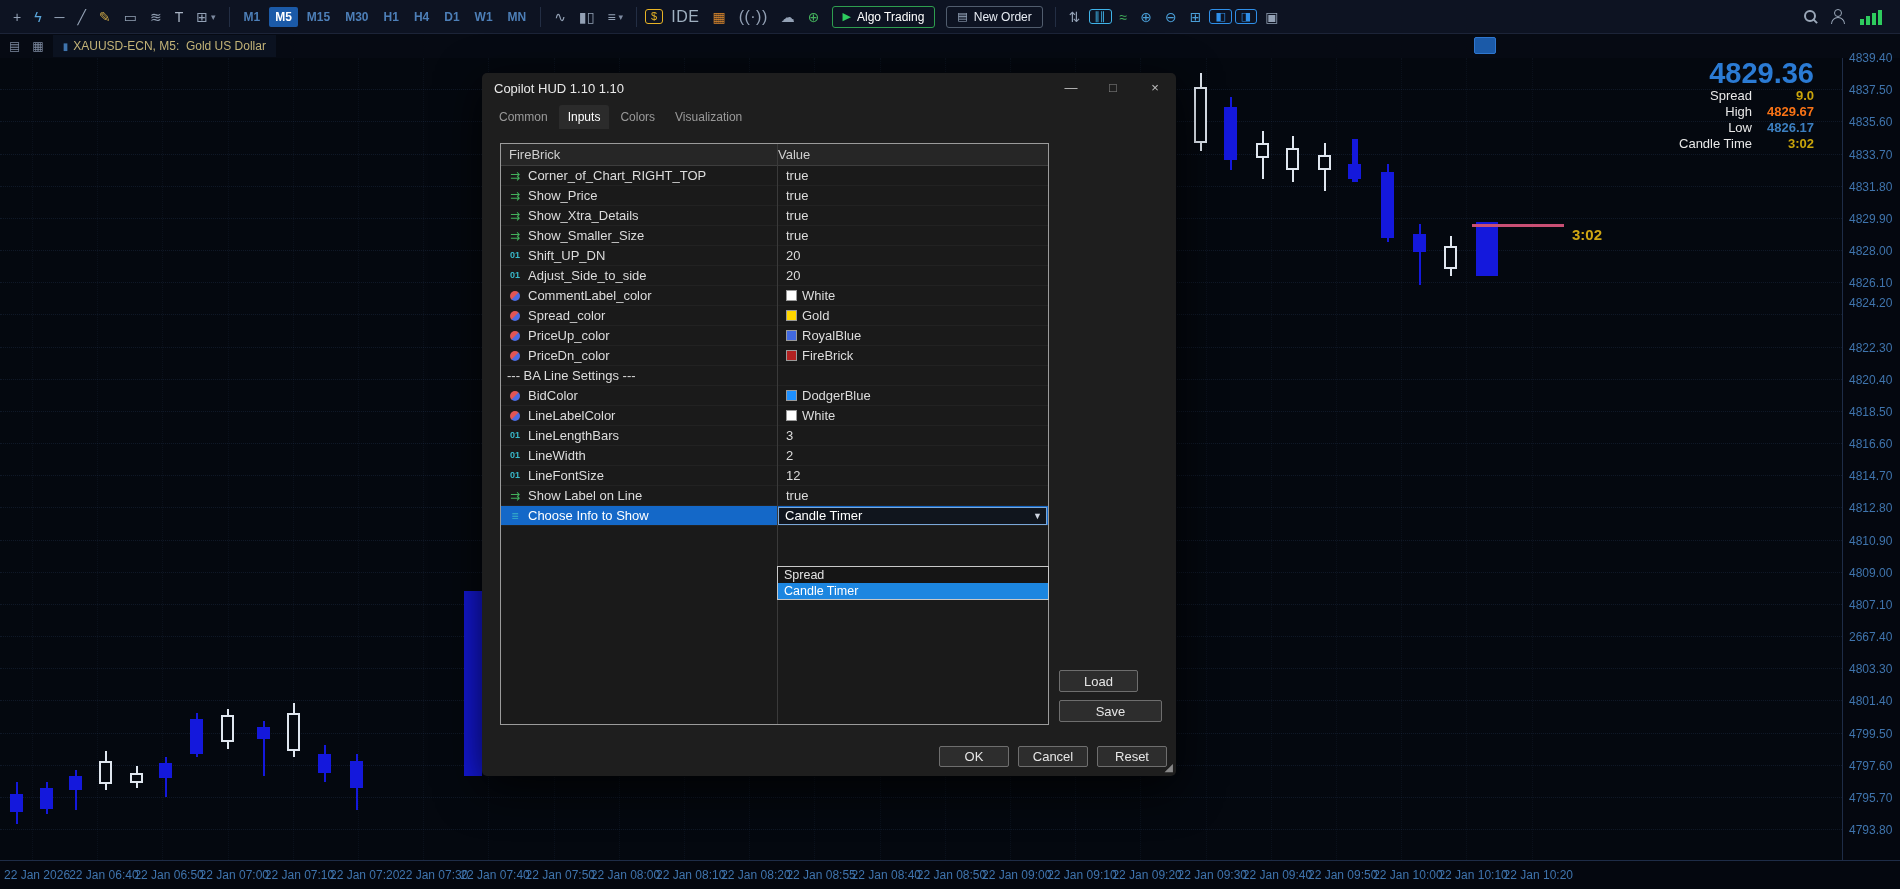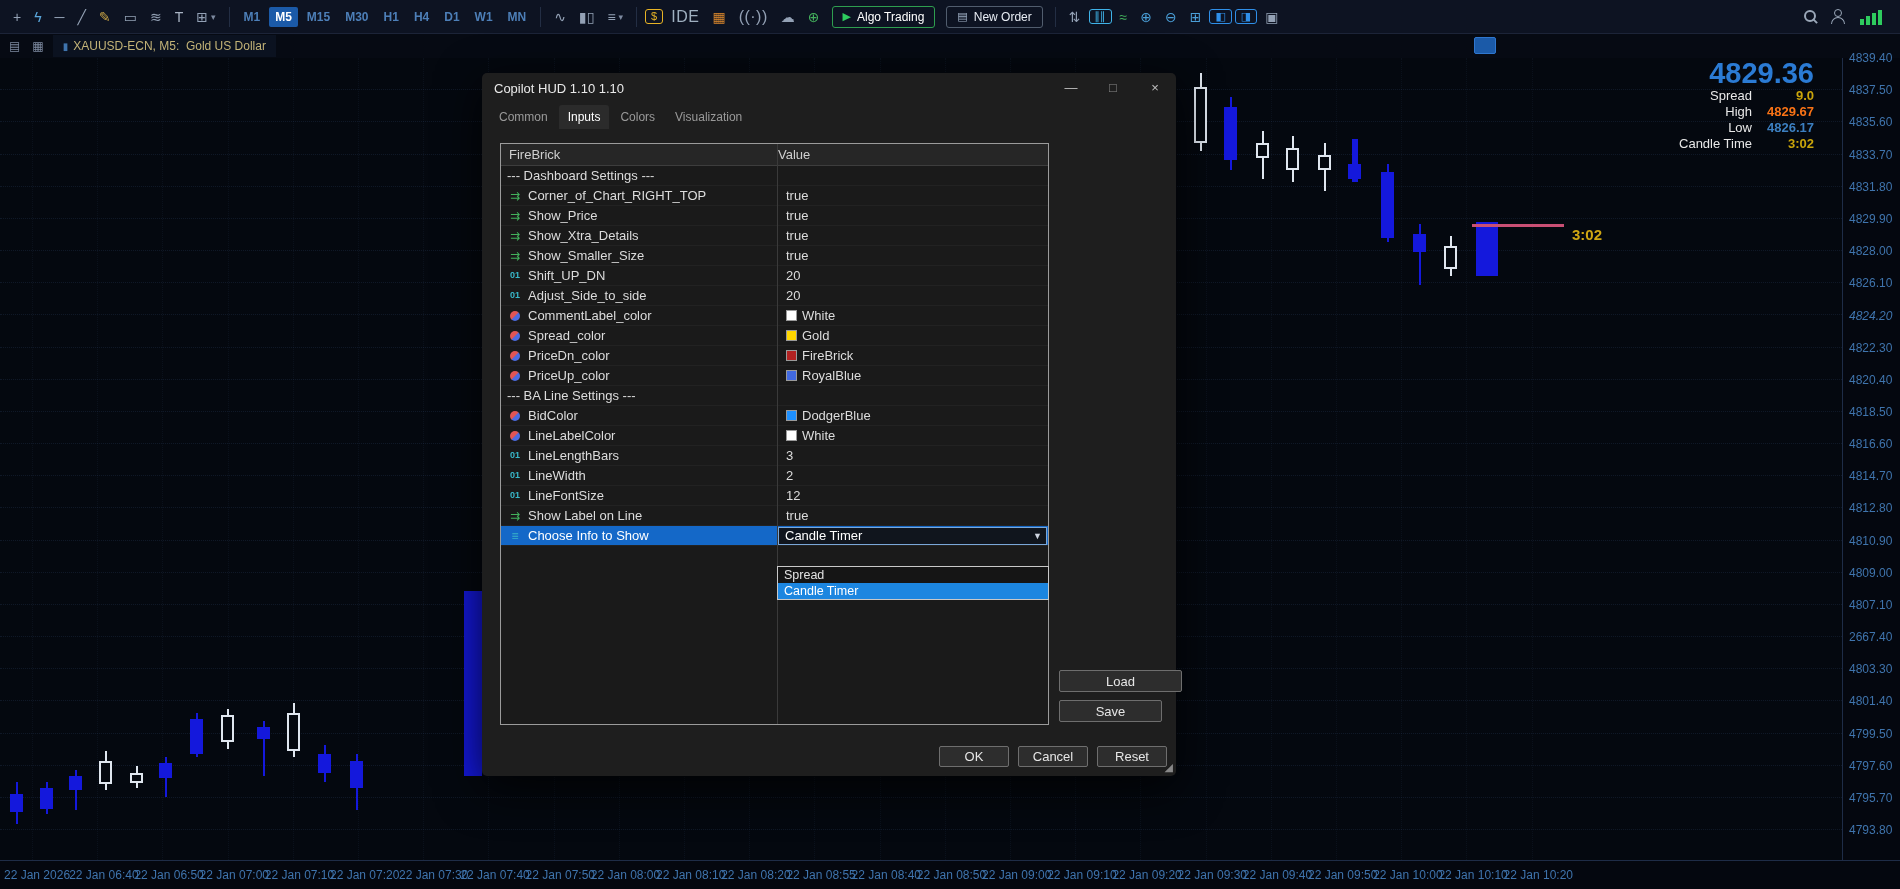--- a/index.html
+++ b/index.html
@@ -113,21 +113,21 @@
            display:flex; align-items:center; align-self:center; }
   .combo-text { padding-left:6px; flex:1; color:#fff; font-size:13px; }
   .combo-chevron { width:17px; text-align:center; color:#cfd6e2; font-size:9px; }
   .dropdown-list { position:absolute; left:276px; top:422px; width:272px;
                    background:#151515; border:1px solid #c8c8c8; z-index:6; }
   .dd-opt { height:16px; line-height:16px; padding-left:6px; font-size:12.5px; color:#e2e2e2; }
   .dd-opt.hl { background:#1c86e0; color:#ffffff; }
 
   .dlg-button { position:absolute; background:#2d2d2d; border:1px solid #6e6e6e; border-radius:2px;
                 color:#e6e6e6; font-size:13px; font-family:inherit; }
-  .btn-load   { left:577px; top:597px; width:123px; height:22px; }
+  .btn-load   { left:577px; top:597px; width:79px; height:22px; }
   .btn-save   { left:577px; top:627px; width:103px; height:22px; }
   .btn-ok     { left:457px; top:673px; width:70px; height:21px; }
   .btn-cancel { left:536px; top:673px; width:70px; height:21px; }
   .btn-reset  { left:615px; top:673px; width:70px; height:21px; }
   .resize-grip { position:absolute; right:3px; bottom:2px; color:#888; font-size:11px; }
 </style>
 </head>
 <body>
 
 <div class="toolbar">
@@ -384,21 +384,21 @@
 
 <div class="price-axis">
     <div class="pa-label" style="top: -7px;">4839.40</div>
     <div class="pa-label" style="top: 25.17px;">4837.50</div>
     <div class="pa-label" style="top: 57.34px;">4835.60</div>
     <div class="pa-label" style="top: 89.51px;">4833.70</div>
     <div class="pa-label" style="top: 121.68px;">4831.80</div>
     <div class="pa-label" style="top: 153.85px;">4829.90</div>
     <div class="pa-label" style="top: 186.02px;">4828.00</div>
     <div class="pa-label" style="top: 218.19px;">4826.10</div>
-    <div class="pa-label" style="top: 251px; font-style: italic;">4824.20</div>
+    <div class="pa-label" style="top: 238px;">4824.20</div>
     <div class="pa-label" style="top: 282.53px;">4822.30</div>
     <div class="pa-label" style="top: 314.7px;">4820.40</div>
     <div class="pa-label" style="top: 346.87px;">4818.50</div>
     <div class="pa-label" style="top: 379.04px;">4816.60</div>
     <div class="pa-label" style="top: 411.21px;">4814.70</div>
     <div class="pa-label" style="top: 443.38px;">4812.80</div>
     <div class="pa-label" style="top: 475.55px;">4810.90</div>
     <div class="pa-label" style="top: 507.72px;">4809.00</div>
     <div class="pa-label" style="top: 539.89px;">4807.10</div>
     <div class="pa-label" style="top: 572.06px;">2667.40</div>
@@ -452,26 +452,20 @@
       <span class="dtab">Visualization</span>
     </div>
 
   <div class="inputs-table">
     <div class="col-divider"></div>
     <div class="tbl-header">
       <span class="h1">FireBrick</span>
       <span class="h2">Value</span>
     </div>
     <div>
-        <div class="trow section">
-          <div class="c1">
-            <span class="rname">--- Dashboard Settings ---</span>
-          </div>
-          <div class="c2"></div>
-        </div>
         <div class="trow">
           <div class="c1">
             <span class="ric bool">⇉</span>
             <span class="rname">Corner_of_Chart_RIGHT_TOP</span>
           </div>
           <div class="c2">
             <span>true</span>
           </div>
         </div>
         <div class="trow">
@@ -535,35 +529,35 @@
             <span class="rname">Spread_color</span>
           </div>
           <div class="c2">
             <span class="swatch" style="background: rgb(255, 215, 0);"></span>
             <span>Gold</span>
           </div>
         </div>
         <div class="trow">
           <div class="c1">
             <span class="ric color"></span>
+            <span class="rname">PriceUp_color</span>
+          </div>
+          <div class="c2">
+            <span class="swatch" style="background: rgb(65, 105, 225);"></span>
+            <span>RoyalBlue</span>
+          </div>
+        </div>
+        <div class="trow">
+          <div class="c1">
+            <span class="ric color"></span>
             <span class="rname">PriceDn_color</span>
           </div>
           <div class="c2">
             <span class="swatch" style="background: rgb(178, 34, 34);"></span>
             <span>FireBrick</span>
-          </div>
-        </div>
-        <div class="trow">
-          <div class="c1">
-            <span class="ric color"></span>
-            <span class="rname">PriceUp_color</span>
-          </div>
-          <div class="c2">
-            <span class="swatch" style="background: rgb(65, 105, 225);"></span>
-            <span>RoyalBlue</span>
           </div>
         </div>
         <div class="trow section">
           <div class="c1">
             <span class="rname">--- BA Line Settings ---</span>
           </div>
           <div class="c2"></div>
         </div>
         <div class="trow">
           <div class="c1">

